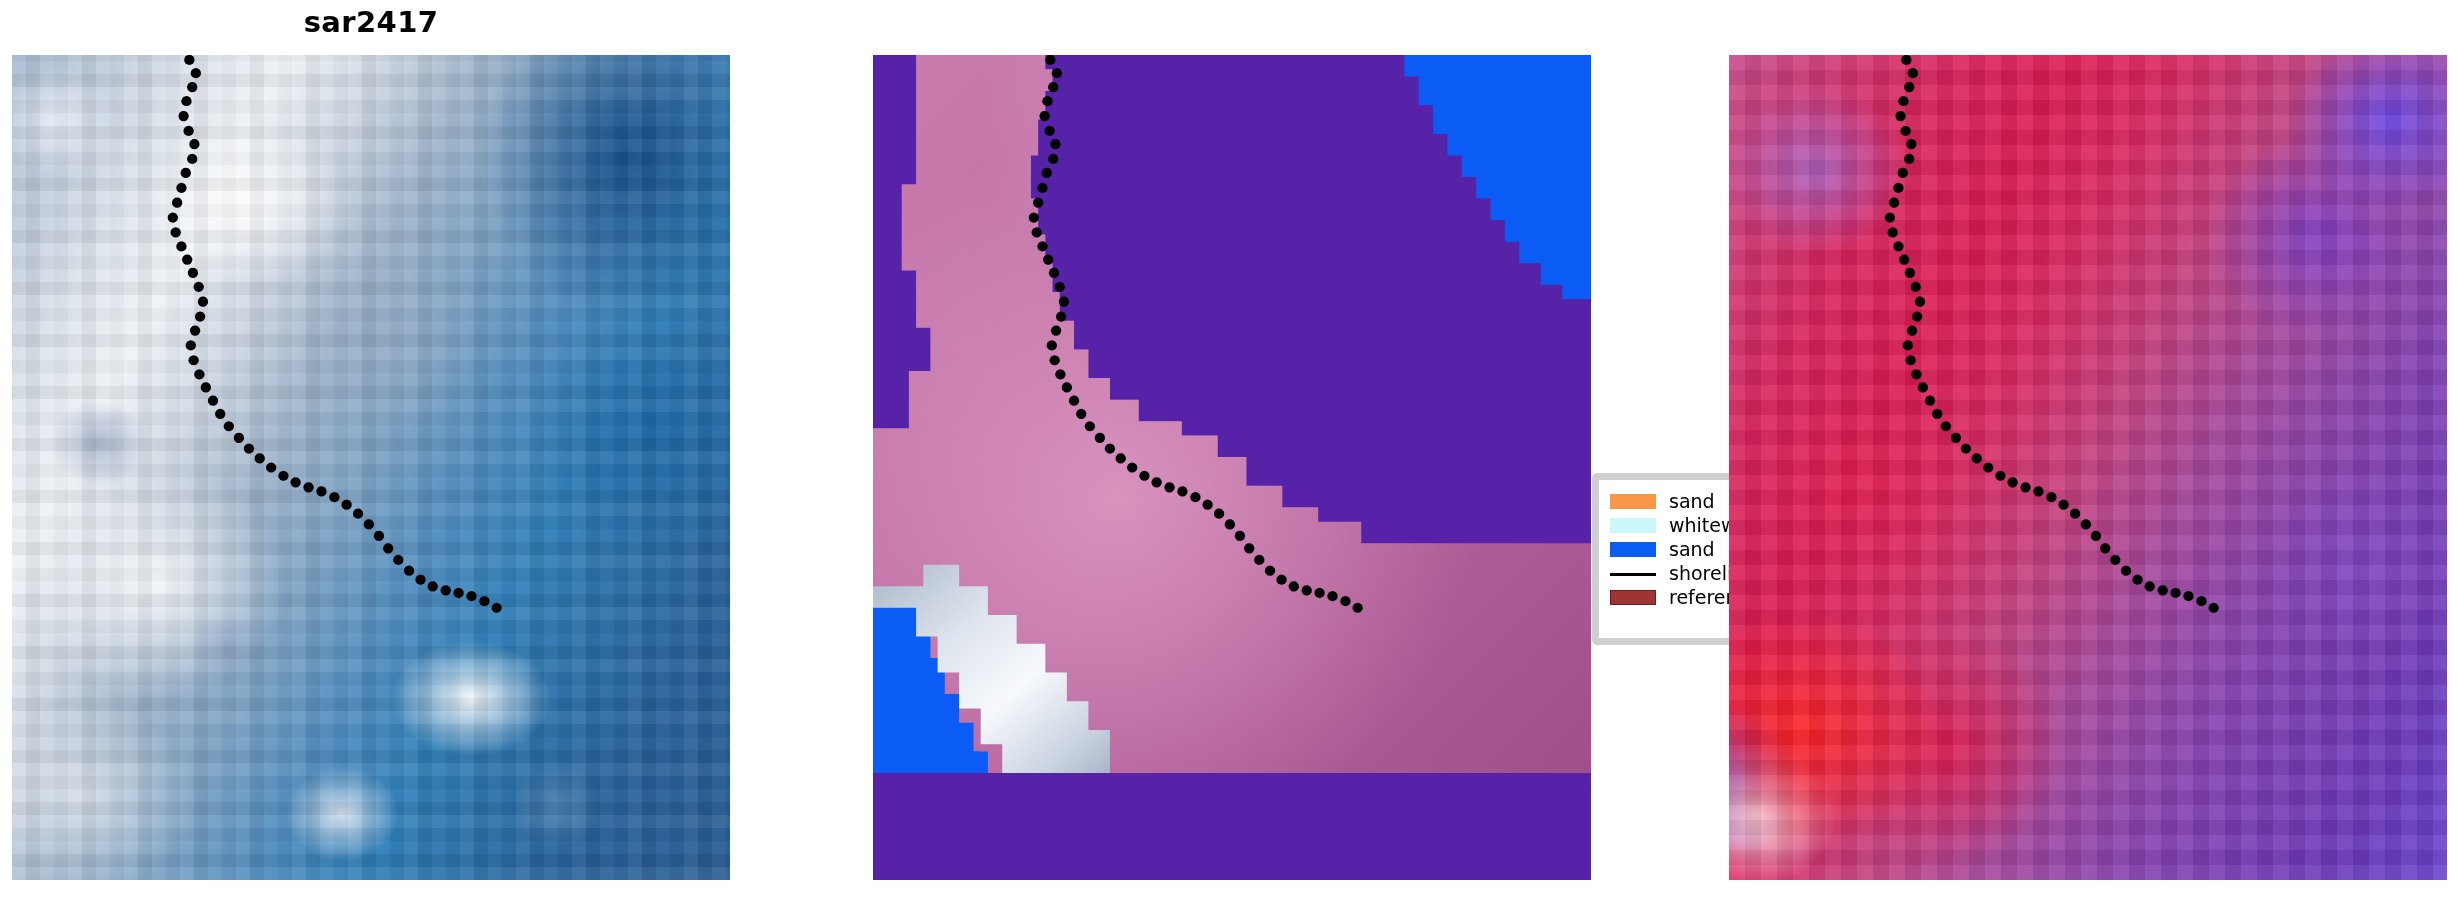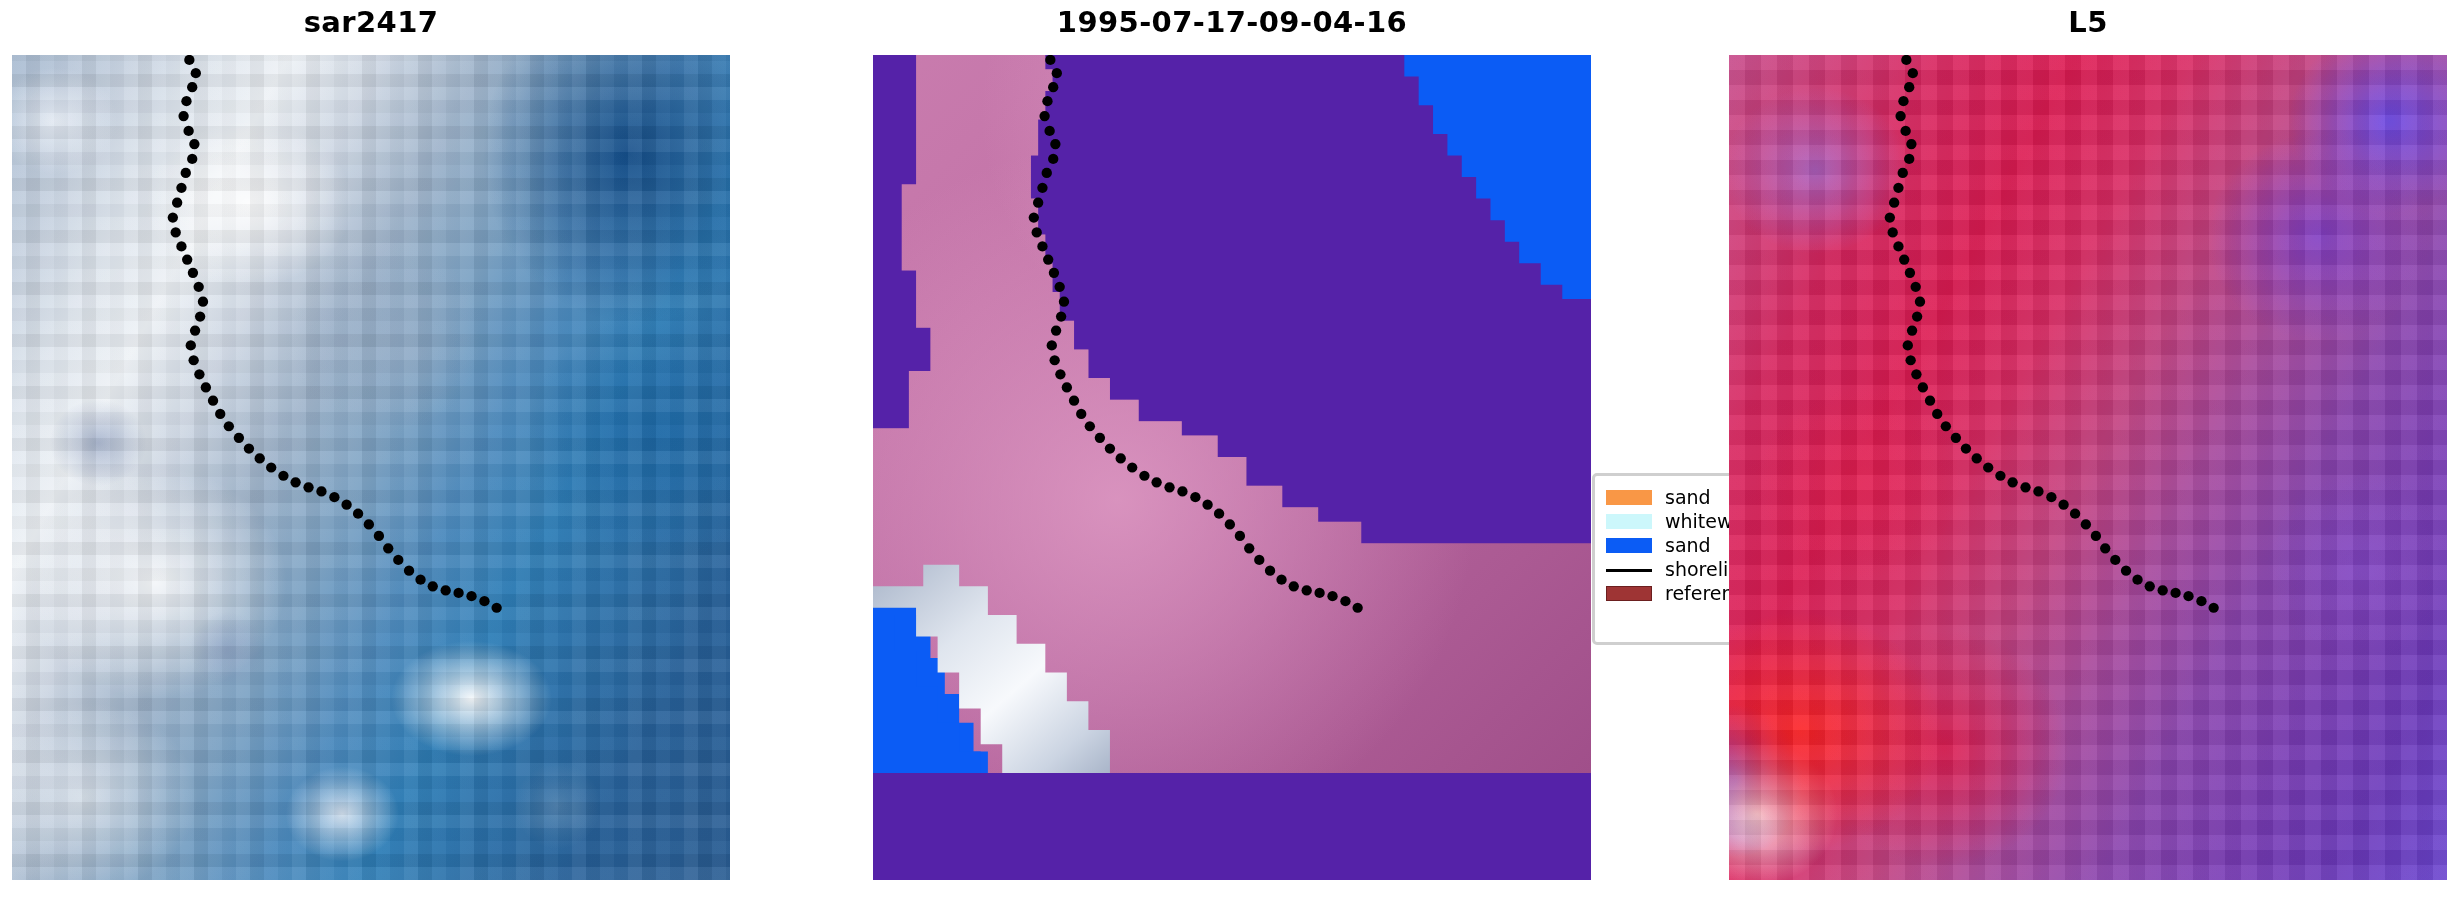--- a/index.html
+++ b/index.html
@@ -133,21 +133,21 @@
     width: 100%;
     height: 100%;
     pointer-events: none;
   }
   .shore-dot { fill: #000000; }
 
   
   #legend {
     position: absolute;
     background: #ffffff;
-    border: 3px solid #000000;
+    border: 7px solid #000000;
     border-radius: 5px;
     box-sizing: border-box;
     overflow: hidden;
     z-index: 5;
     padding: 9px 10px 9px 11px;
   }
   .legend-row {
     display: flex;
     align-items: center;
     height: 24px;
@@ -369,21 +369,20 @@
           <ellipse cx="56.9" cy="63.6" rx="0.72" ry="0.62" fill="#000000" class="shore-dot"></ellipse>
           <ellipse cx="58.6" cy="64.4" rx="0.72" ry="0.62" fill="#000000" class="shore-dot"></ellipse>
           <ellipse cx="60.4" cy="64.9" rx="0.72" ry="0.62" fill="#000000" class="shore-dot"></ellipse>
           <ellipse cx="62.2" cy="65.2" rx="0.72" ry="0.62" fill="#000000" class="shore-dot"></ellipse>
           <ellipse cx="64" cy="65.6" rx="0.72" ry="0.62" fill="#000000" class="shore-dot"></ellipse>
           <ellipse cx="65.8" cy="66.2" rx="0.72" ry="0.62" fill="#000000" class="shore-dot"></ellipse>
           <ellipse cx="67.5" cy="67" rx="0.72" ry="0.62" fill="#000000" class="shore-dot"></ellipse>
         </svg>
     </div>
   </div>
-  <div class="panel-title" id="t1" style="left: 873px; width: 718px; top: 2px;">1995-07-17-09-04-16</div>
 
   <div class="panel" id="p2" style="left: 1729px; top: 55px; width: 718px; height: 825px;">
     <div class="panel-img">
       <div class="layer l5-base"></div>
       <div class="layer l5-red"></div>
       <div class="layer l5-pix"></div>
       <svg class="shore-svg" id="shore2" viewBox="0 0 100 100" preserveAspectRatio="none">
           <ellipse cx="24.7" cy="0.6" rx="0.72" ry="0.62" fill="#000000" class="shore-dot"></ellipse>
           <ellipse cx="25.6" cy="2.2" rx="0.72" ry="0.62" fill="#000000" class="shore-dot"></ellipse>
           <ellipse cx="25.1" cy="3.9" rx="0.72" ry="0.62" fill="#000000" class="shore-dot"></ellipse>
@@ -430,21 +429,20 @@
           <ellipse cx="56.9" cy="63.6" rx="0.72" ry="0.62" fill="#000000" class="shore-dot"></ellipse>
           <ellipse cx="58.6" cy="64.4" rx="0.72" ry="0.62" fill="#000000" class="shore-dot"></ellipse>
           <ellipse cx="60.4" cy="64.9" rx="0.72" ry="0.62" fill="#000000" class="shore-dot"></ellipse>
           <ellipse cx="62.2" cy="65.2" rx="0.72" ry="0.62" fill="#000000" class="shore-dot"></ellipse>
           <ellipse cx="64" cy="65.6" rx="0.72" ry="0.62" fill="#000000" class="shore-dot"></ellipse>
           <ellipse cx="65.8" cy="66.2" rx="0.72" ry="0.62" fill="#000000" class="shore-dot"></ellipse>
           <ellipse cx="67.5" cy="67" rx="0.72" ry="0.62" fill="#000000" class="shore-dot"></ellipse>
         </svg>
     </div>
   </div>
-  <div class="panel-title" id="t2" style="left: 1729px; width: 718px; top: 2px;">L5</div>
 
   <div id="legend" style="left: 1592px; top: 473px; width: 238px; height: 172px; border-color: rgb(207, 207, 207); background: rgb(255, 255, 255); clip-path: inset(0px 101px 0px 0px);">
     <div class="legend-row">
       <span class="legend-swatch" style="background: rgb(249, 151, 70); border: 1px solid rgb(249, 151, 70);"></span>
       <span class="legend-label">sand</span>
     </div>
     <div class="legend-row">
       <span class="legend-swatch" style="background: rgb(204, 247, 251); border: 1px solid rgb(204, 247, 251);"></span>
       <span class="legend-label">whitewater</span>
     </div>

